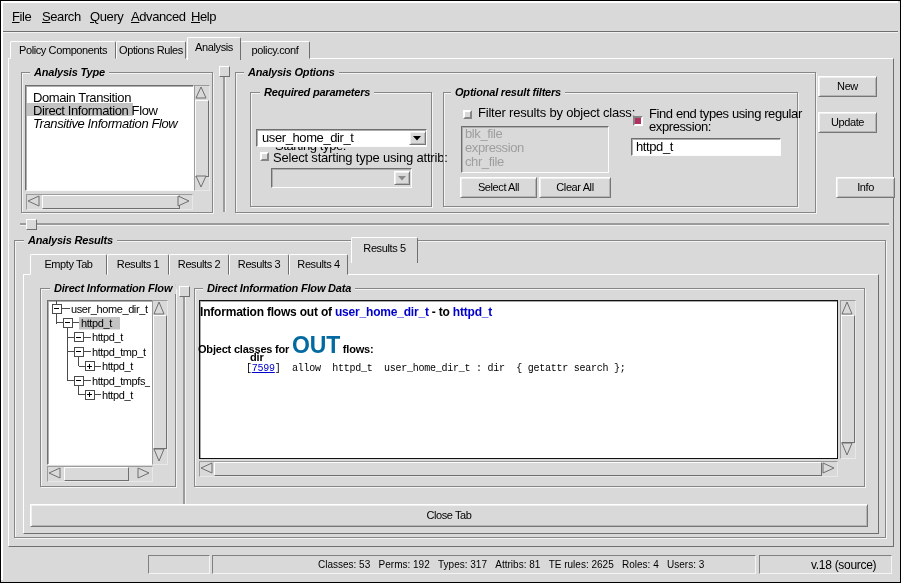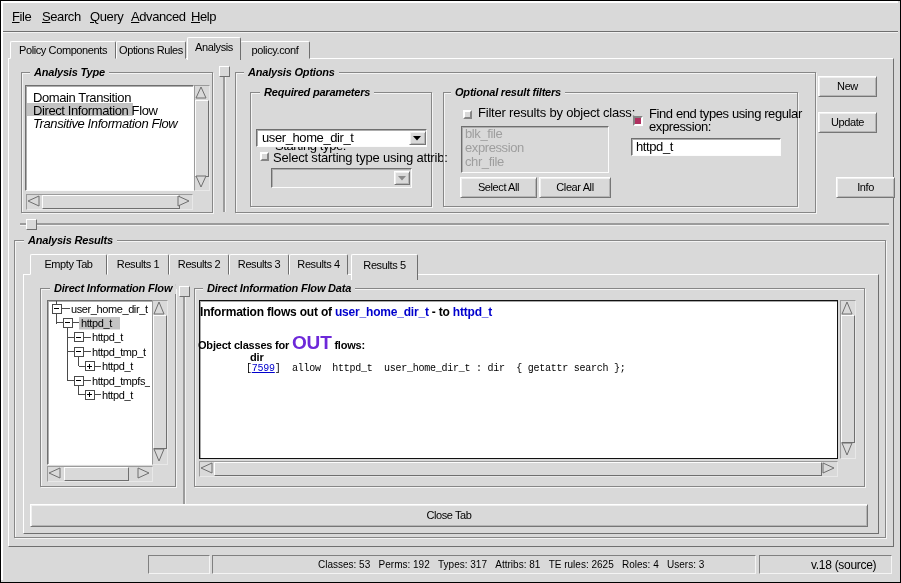--- a/index.html
+++ b/index.html
@@ -134,21 +134,21 @@
 <div class="lftitle" style="left:24px;top:235px;">Analysis Results</div>
 
 <div class="abs" style="left:23px;top:274px;width:854px;height:258px;background:#d9d9d9;
  border-left:1px solid #fff;border-top:1px solid #fff;border-right:1px solid #6f6f6f;border-bottom:1px solid #6f6f6f;"></div>
 
 <div class="tab" style="left:30px;top:254px;width:75px;height:19px;line-height:19px;">Empty Tab</div>
 <div class="tab" style="left:107px;top:254px;width:60px;height:19px;line-height:19px;">Results 1</div>
 <div class="tab" style="left:169px;top:254px;width:58px;height:19px;line-height:19px;">Results 2</div>
 <div class="tab" style="left:229px;top:254px;width:58px;height:19px;line-height:19px;">Results 3</div>
 <div class="tab" style="left:289px;top:254px;width:57px;height:19px;line-height:19px;">Results 4</div>
-<div class="tab" style="left:351px;top:254px;width:65px;height:25px;line-height:21px;border-bottom:0;">Results 5</div>
+<div class="tab" style="left:351px;top:237px;width:65px;height:25px;line-height:21px;border-bottom:0;">Results 5</div>
 
 <div class="lf" style="left:40px;top:288px;width:134px;height:197px;"></div>
 <div class="lftitle" style="left:50px;top:283px;max-width:122px;overflow:hidden;padding-right:0;">Direct Information Flow T</div>
 <div class="sunk" style="left:47px;top:300px;width:104px;height:163px;"></div>
 <svg class="abs" style="left:48px;top:301px;" width="102" height="161" font-family="Liberation Sans" font-size="11px" letter-spacing="-0.4px">
  <g stroke="#4a4a4a" stroke-width="1" shape-rendering="crispEdges">
   <line x1="8.5" y1="0" x2="8.5" y2="3"></line>
   <line x1="8.5" y1="12" x2="8.5" y2="22.5"></line>
       <line x1="8.5" y1="21.9" x2="15" y2="21.9"></line>
   <line x1="13" y1="7.5" x2="22" y2="7.5"></line>
@@ -217,21 +217,21 @@
     <polygon points="1,1 12,6 1,11" fill="#d9d9d9" stroke="#6f6f6f" stroke-width="1"></polygon>
   </svg>
 
 <div class="abs" style="left:183px;top:297px;width:2px;height:230px;background:#9b9b9b;box-shadow:1px 0 0 #f2f2f2;"></div>
 <div class="abs" style="left:179px;top:286px;width:9px;height:9px;background:#d9d9d9;border:1px solid;border-color:#fff #6f6f6f #6f6f6f #fff;"></div>
 
 <div class="lf" style="left:194px;top:288px;width:669px;height:197px;"></div>
 <div class="lftitle" style="left:203px;top:283px;">Direct Information Flow Data</div>
 <div class="sunkd" style="left:199px;top:300px;width:637px;height:157px;"></div>
 <div class="abs" style="left:200px;top:305px;font-size:12px;font-weight:bold;letter-spacing:-0.2px;white-space:nowrap;">Information flows out of <span style="color:#0000cd;">user_home_dir_t</span> - to <span style="color:#0000cd;">httpd_t</span></div>
-<div class="abs" style="left:198px;top:332px;font-size:11px;font-weight:bold;letter-spacing:-0.2px;white-space:nowrap;">Object classes for <span style="font-size:19px;color:#6d28d9;margin-top:32px;">OUT</span> flows:</div>
+<div class="abs" style="left:198px;top:332px;font-size:11px;font-weight:bold;letter-spacing:-0.2px;white-space:nowrap;">Object classes for <span style="font-size:23px;color:#0369a1;margin-top:32px;">OUT</span> flows:</div>
 <div class="abs" style="left:250px;top:351px;font-size:11px;font-weight:bold;letter-spacing:-0.2px;">dir</div>
 <div class="abs mono" style="left:246px;top:363px;font-size:10px;letter-spacing:-0.25px;white-space:nowrap;">[<span style="color:#0000cd;text-decoration:underline;">7599</span>]&nbsp;&nbsp;allow&nbsp;&nbsp;httpd_t&nbsp;&nbsp;user_home_dir_t&nbsp;:&nbsp;dir&nbsp;&nbsp;{&nbsp;getattr&nbsp;search&nbsp;};</div>
 
 <div class="sb" style="left:840px;top:300px;width:14px;height:157px;"></div>
 <svg class="abs" style="left:841px;top:301px;" width="12" height="14">
     <polygon points="6,1 11,13 1,13" fill="#d9d9d9" stroke="#6f6f6f" stroke-width="1"></polygon>
   </svg>
 <div class="thumb" style="left:841px;top:315px;width:12px;height:126px;"></div>
 <svg class="abs" style="left:841px;top:442px;" width="12" height="14">
     <polygon points="1,1 11,1 6,13" fill="#d9d9d9" stroke="#6f6f6f" stroke-width="1"></polygon>

